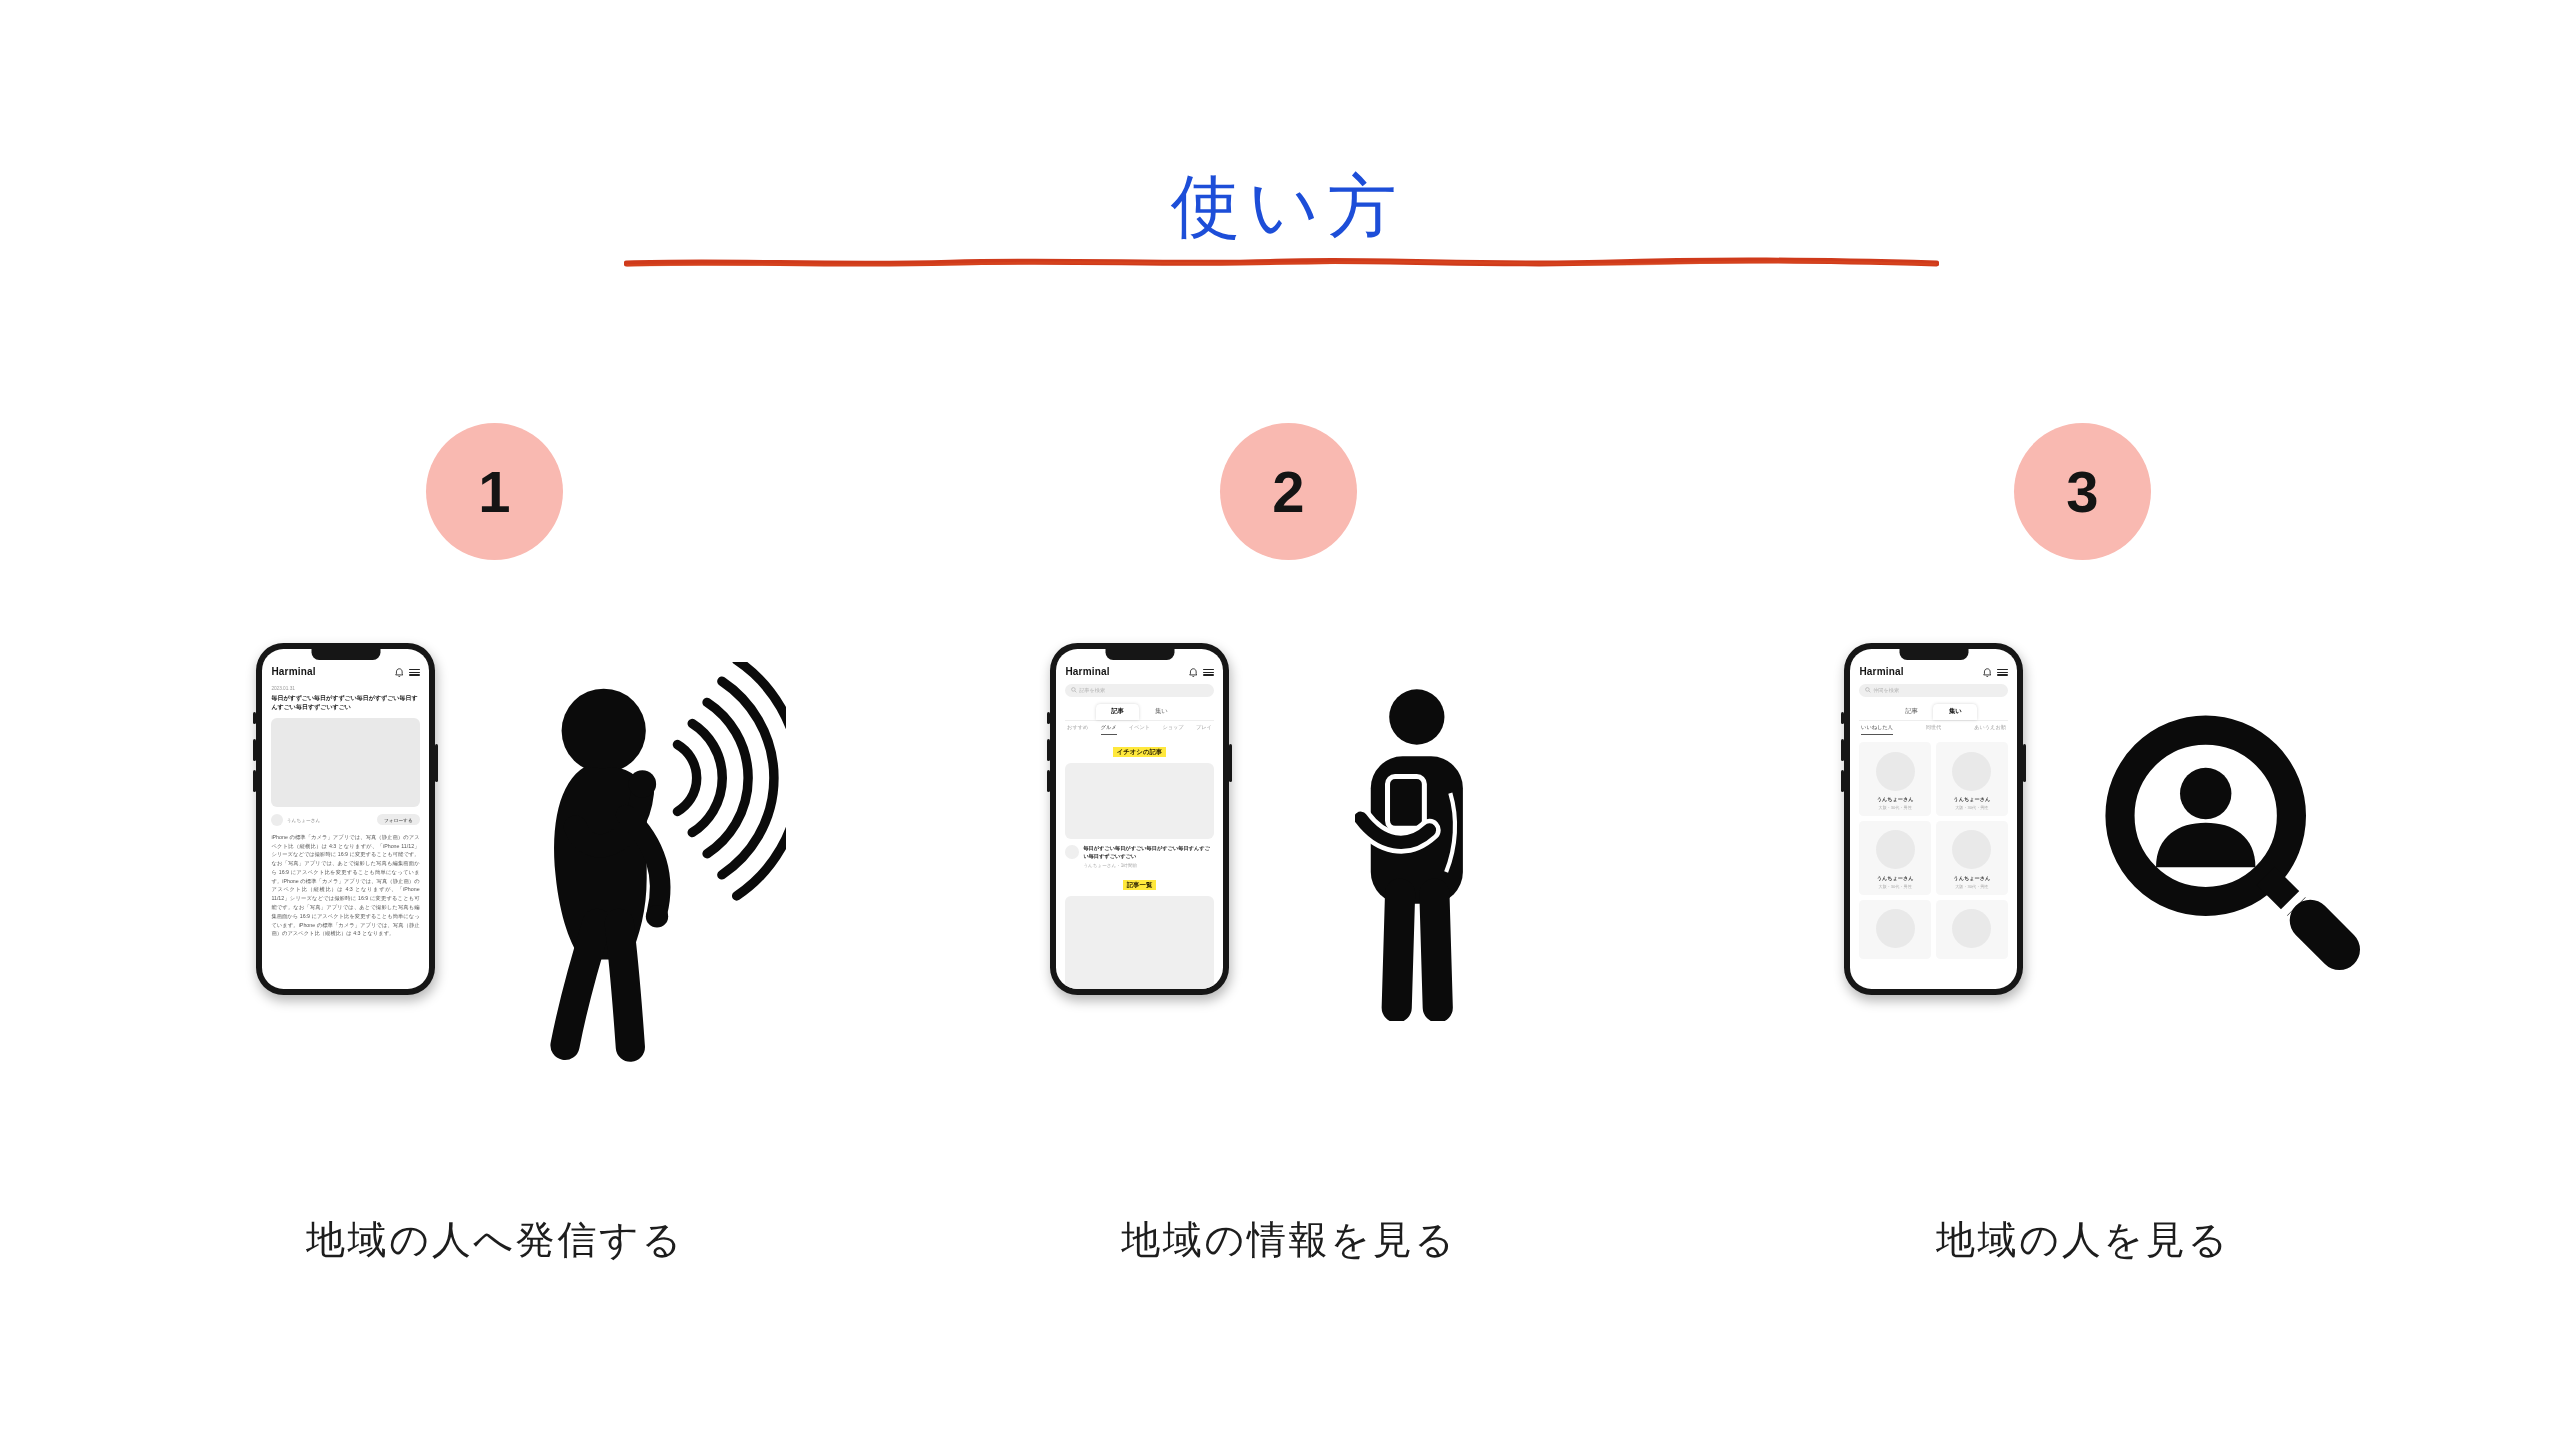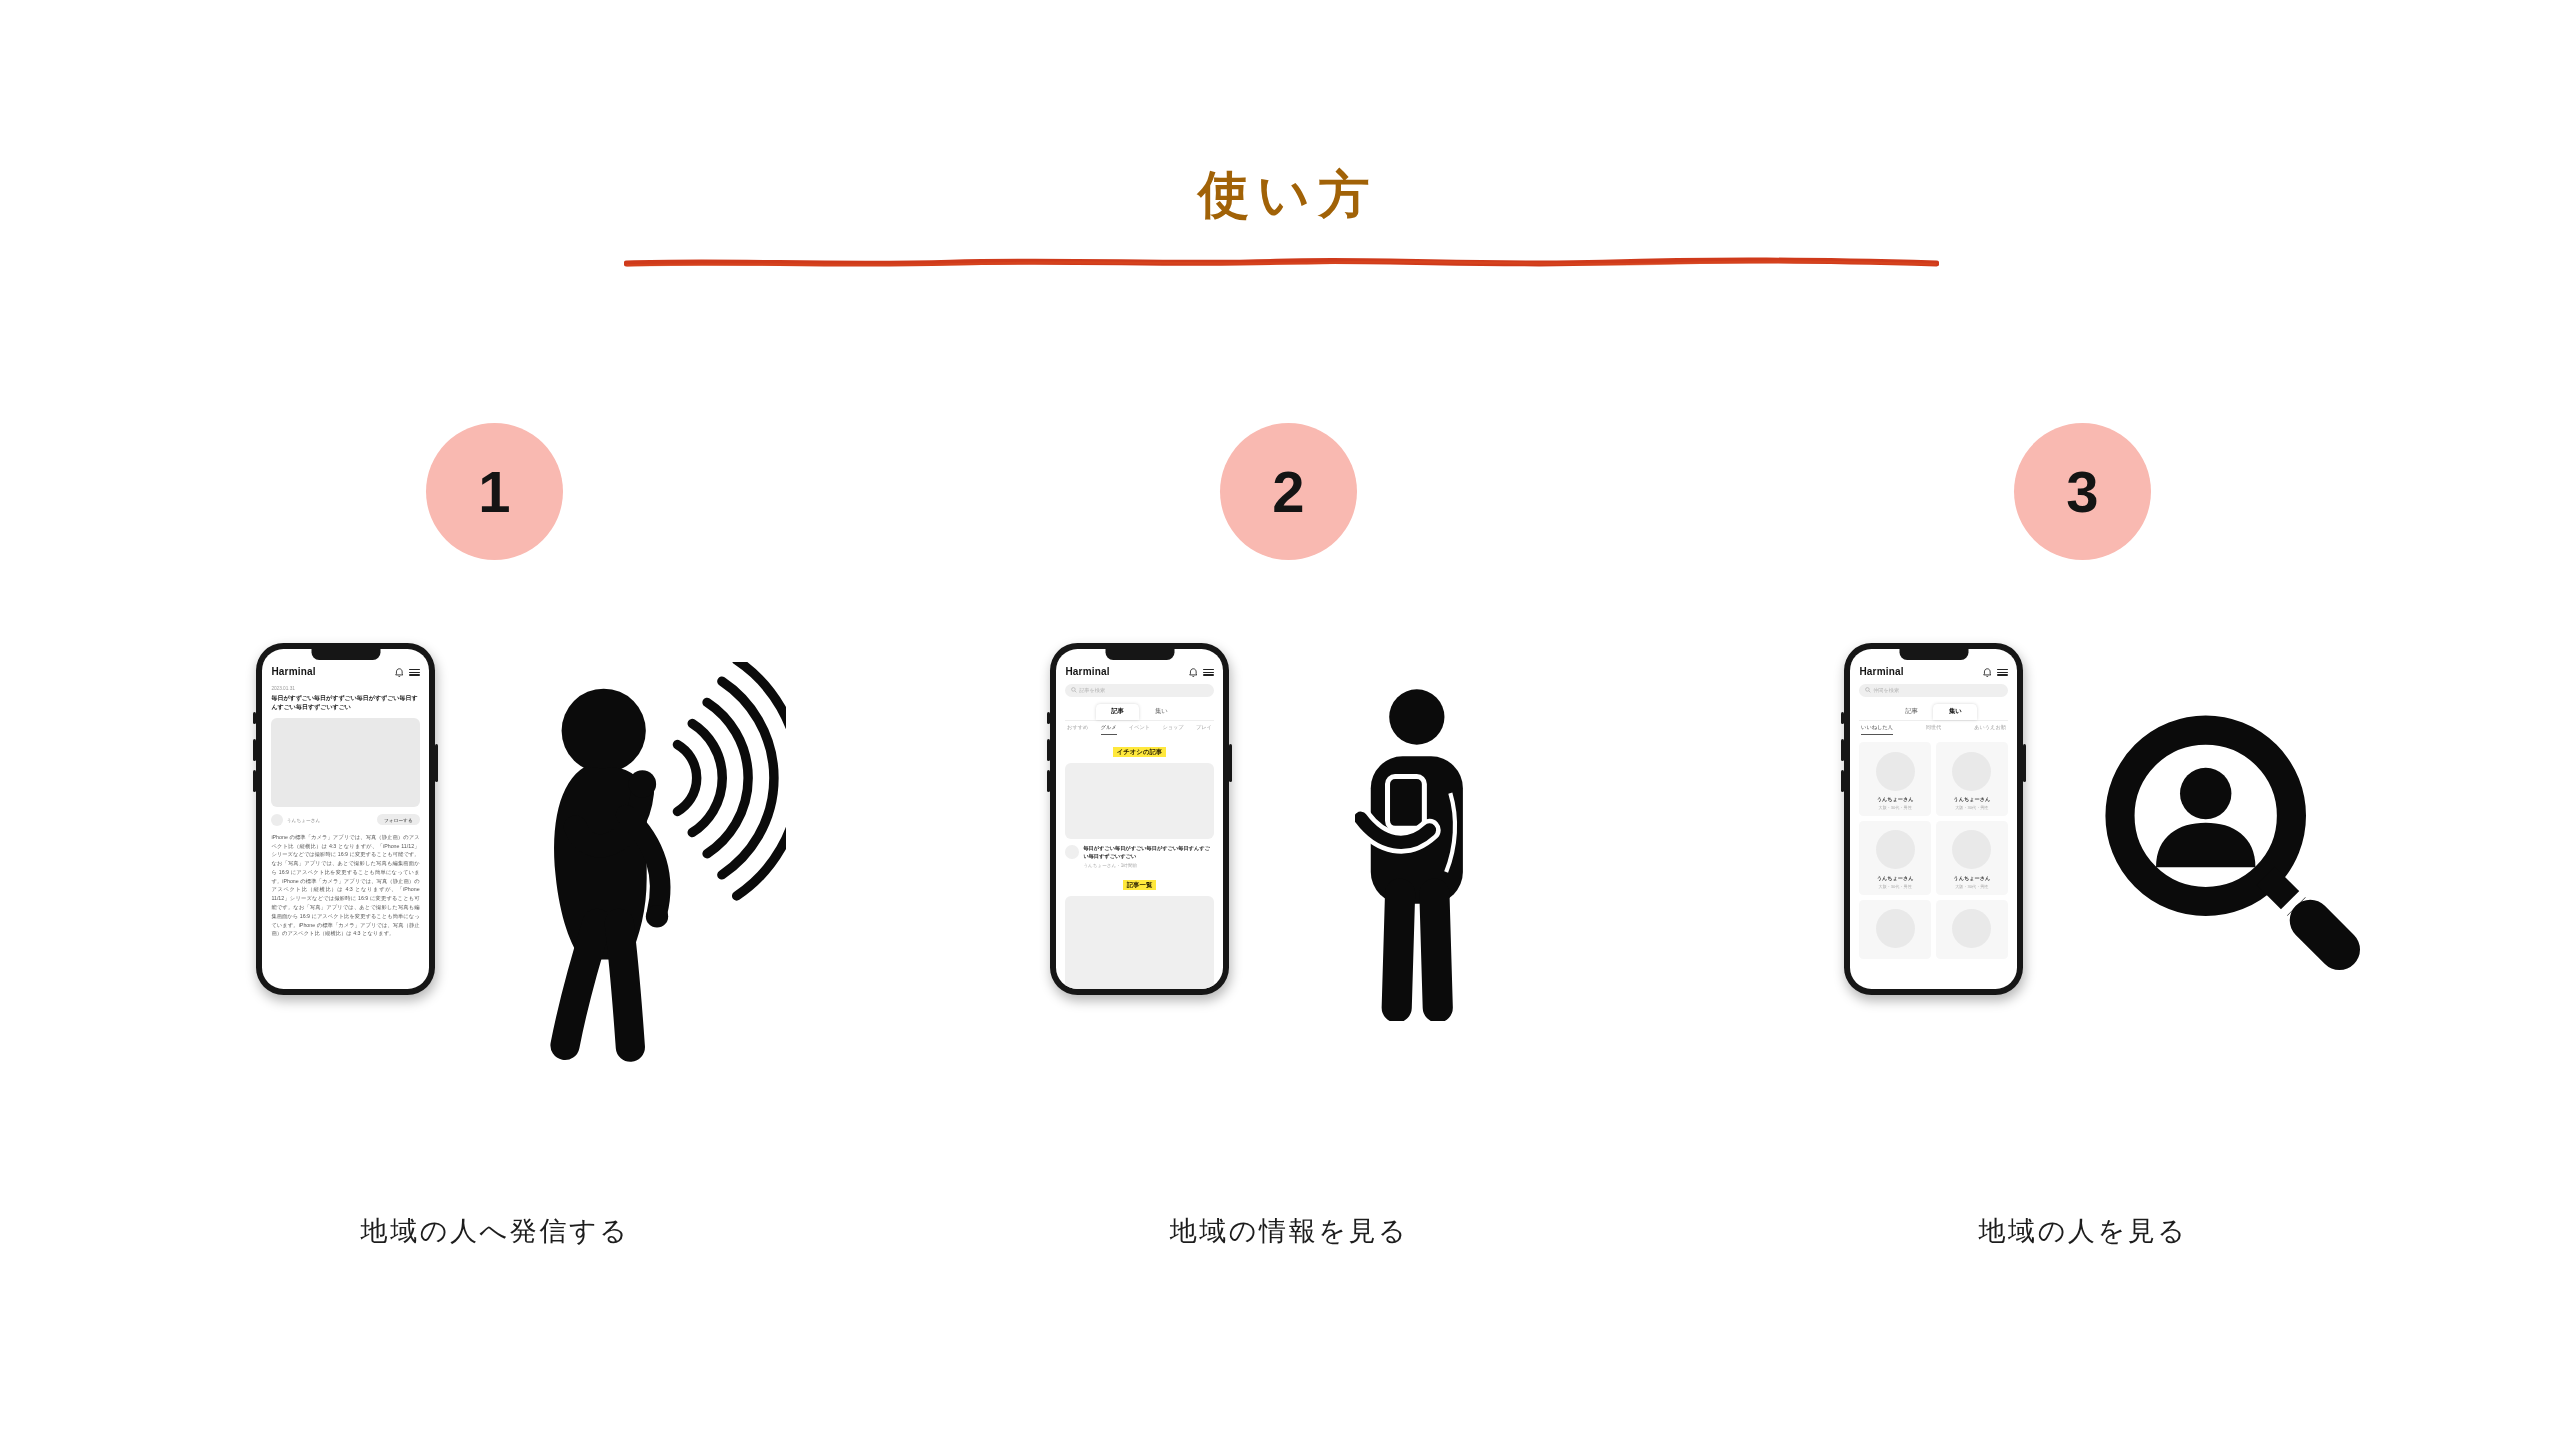--- a/index.html
+++ b/index.html
@@ -2,33 +2,33 @@
 <html style="font-size:13.7px"><head>
 <meta charset="utf-8">
 <style>
   * { margin:0; padding:0; box-sizing:border-box; }
   html,body { background:#ffffff; }
   body { font-family:"Liberation Sans","DejaVu Sans",sans-serif; }
   .slide { position:relative; width:2576px; height:1449px; background:#ffffff; overflow:hidden; }
 
   
   .title { position:absolute; top:161px; left:0; width:100%; text-align:center;
-           font-size:51px; font-weight:bold; color:#a16207; letter-spacing:8.6px; }
+           font-size:69px; font-weight:normal; color:#1d4ed8; letter-spacing:8.6px; }
   .underline { position:absolute; top:255px; left:624px; width:1315px; height:17px; }
 
   
   .step { position:absolute; top:404px; width:567px; height:910px; }
   .step-1 { left:232px; } .step-2 { left:1026px; } .step-3 { left:1820px; }
 
   .badge { position:absolute; left:194px; top:19px; width:137px; height:137px; border-radius:50%;
            background:#f9b9b1; display:flex; align-items:center; justify-content:center;
            font-size:58px; font-weight:bold; color:#141414; }
 
   .caption { position:absolute; left:0; top:809px; width:526px; text-align:center;
-             font-size:27px; color:#1d1d1d; letter-spacing:2.6px; }
+             font-size:39px; color:#1d1d1d; letter-spacing:2.6px; }
 
   
   .phone { position:absolute; left:24px; top:239px; width:179px; height:352px;
            background:#161616; border-radius:27.5px; padding:6px;
            box-shadow:1.7px 5.2px 12px rgba(0,0,0,0.28); }
   .phone .sbtn { position:absolute; background:#161616; border-radius:1.7px; }
   .sbtn.l1 { left:-2.6px; top:69px;  width:2.6px; height:12px; }
   .sbtn.l2 { left:-2.6px; top:96px; width:2.6px; height:22px; }
   .sbtn.l3 { left:-2.6px; top:127px; width:2.6px; height:22px; }
   .sbtn.r1 { right:-2.6px; top:101px; width:2.6px; height:38px; }

